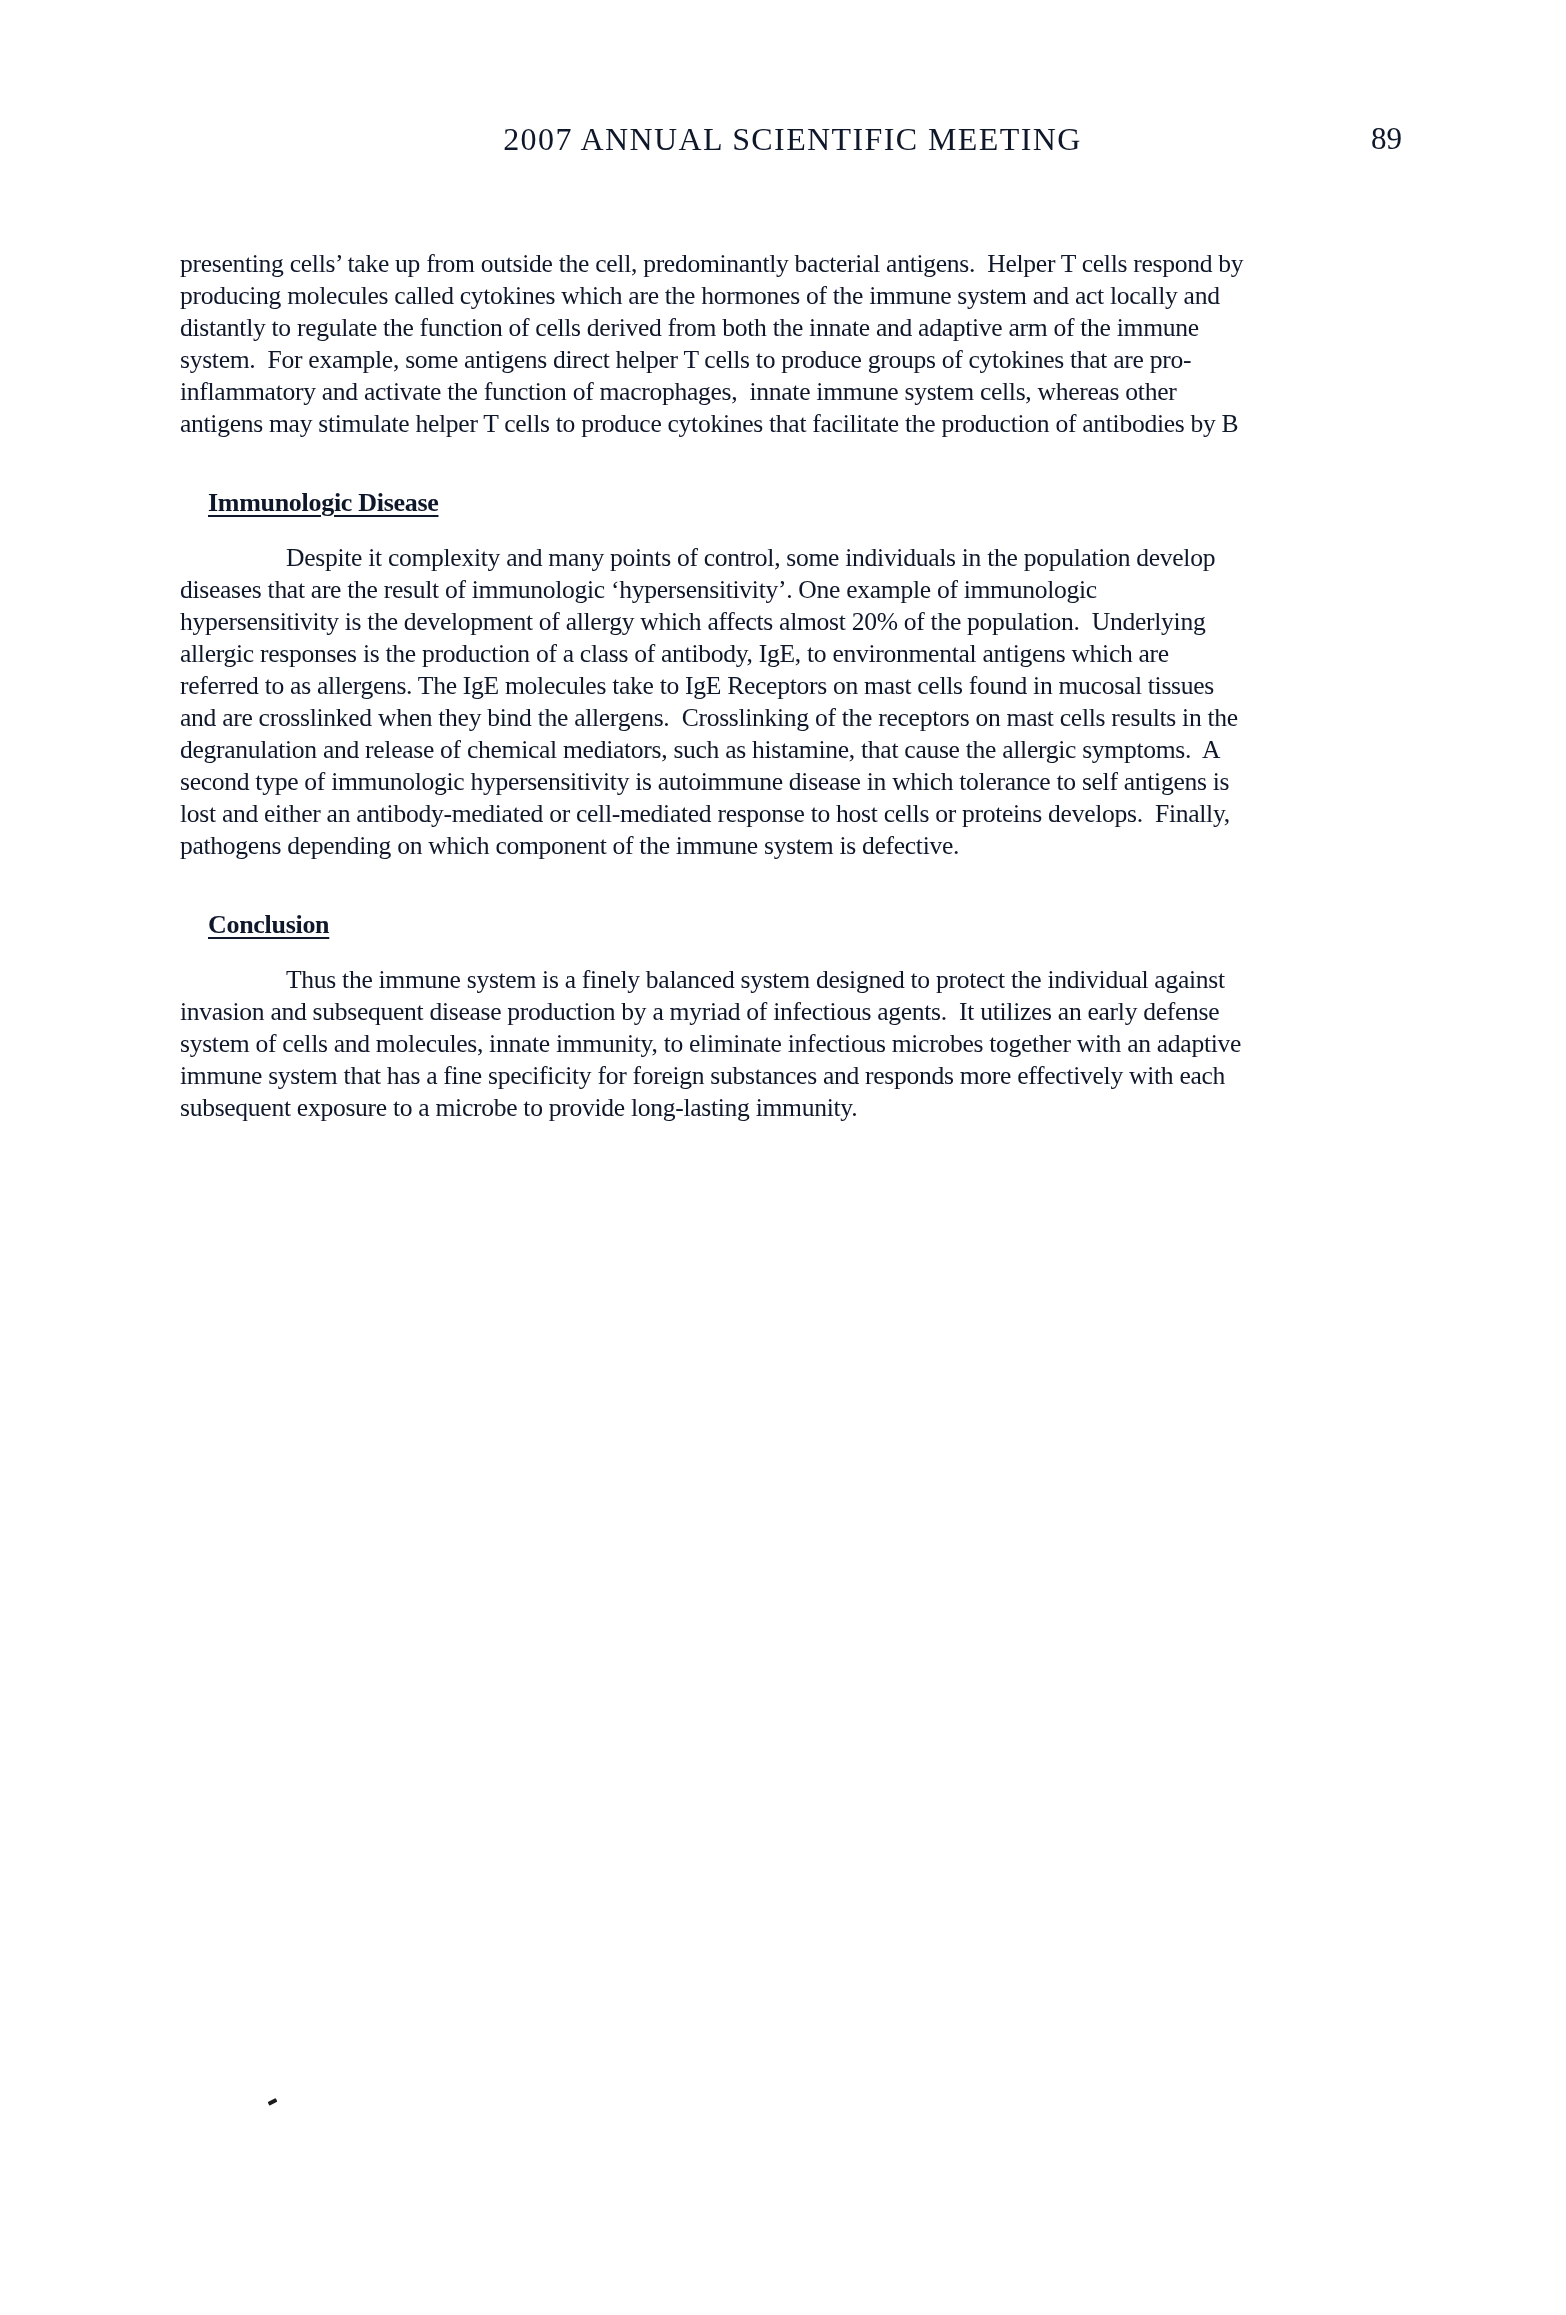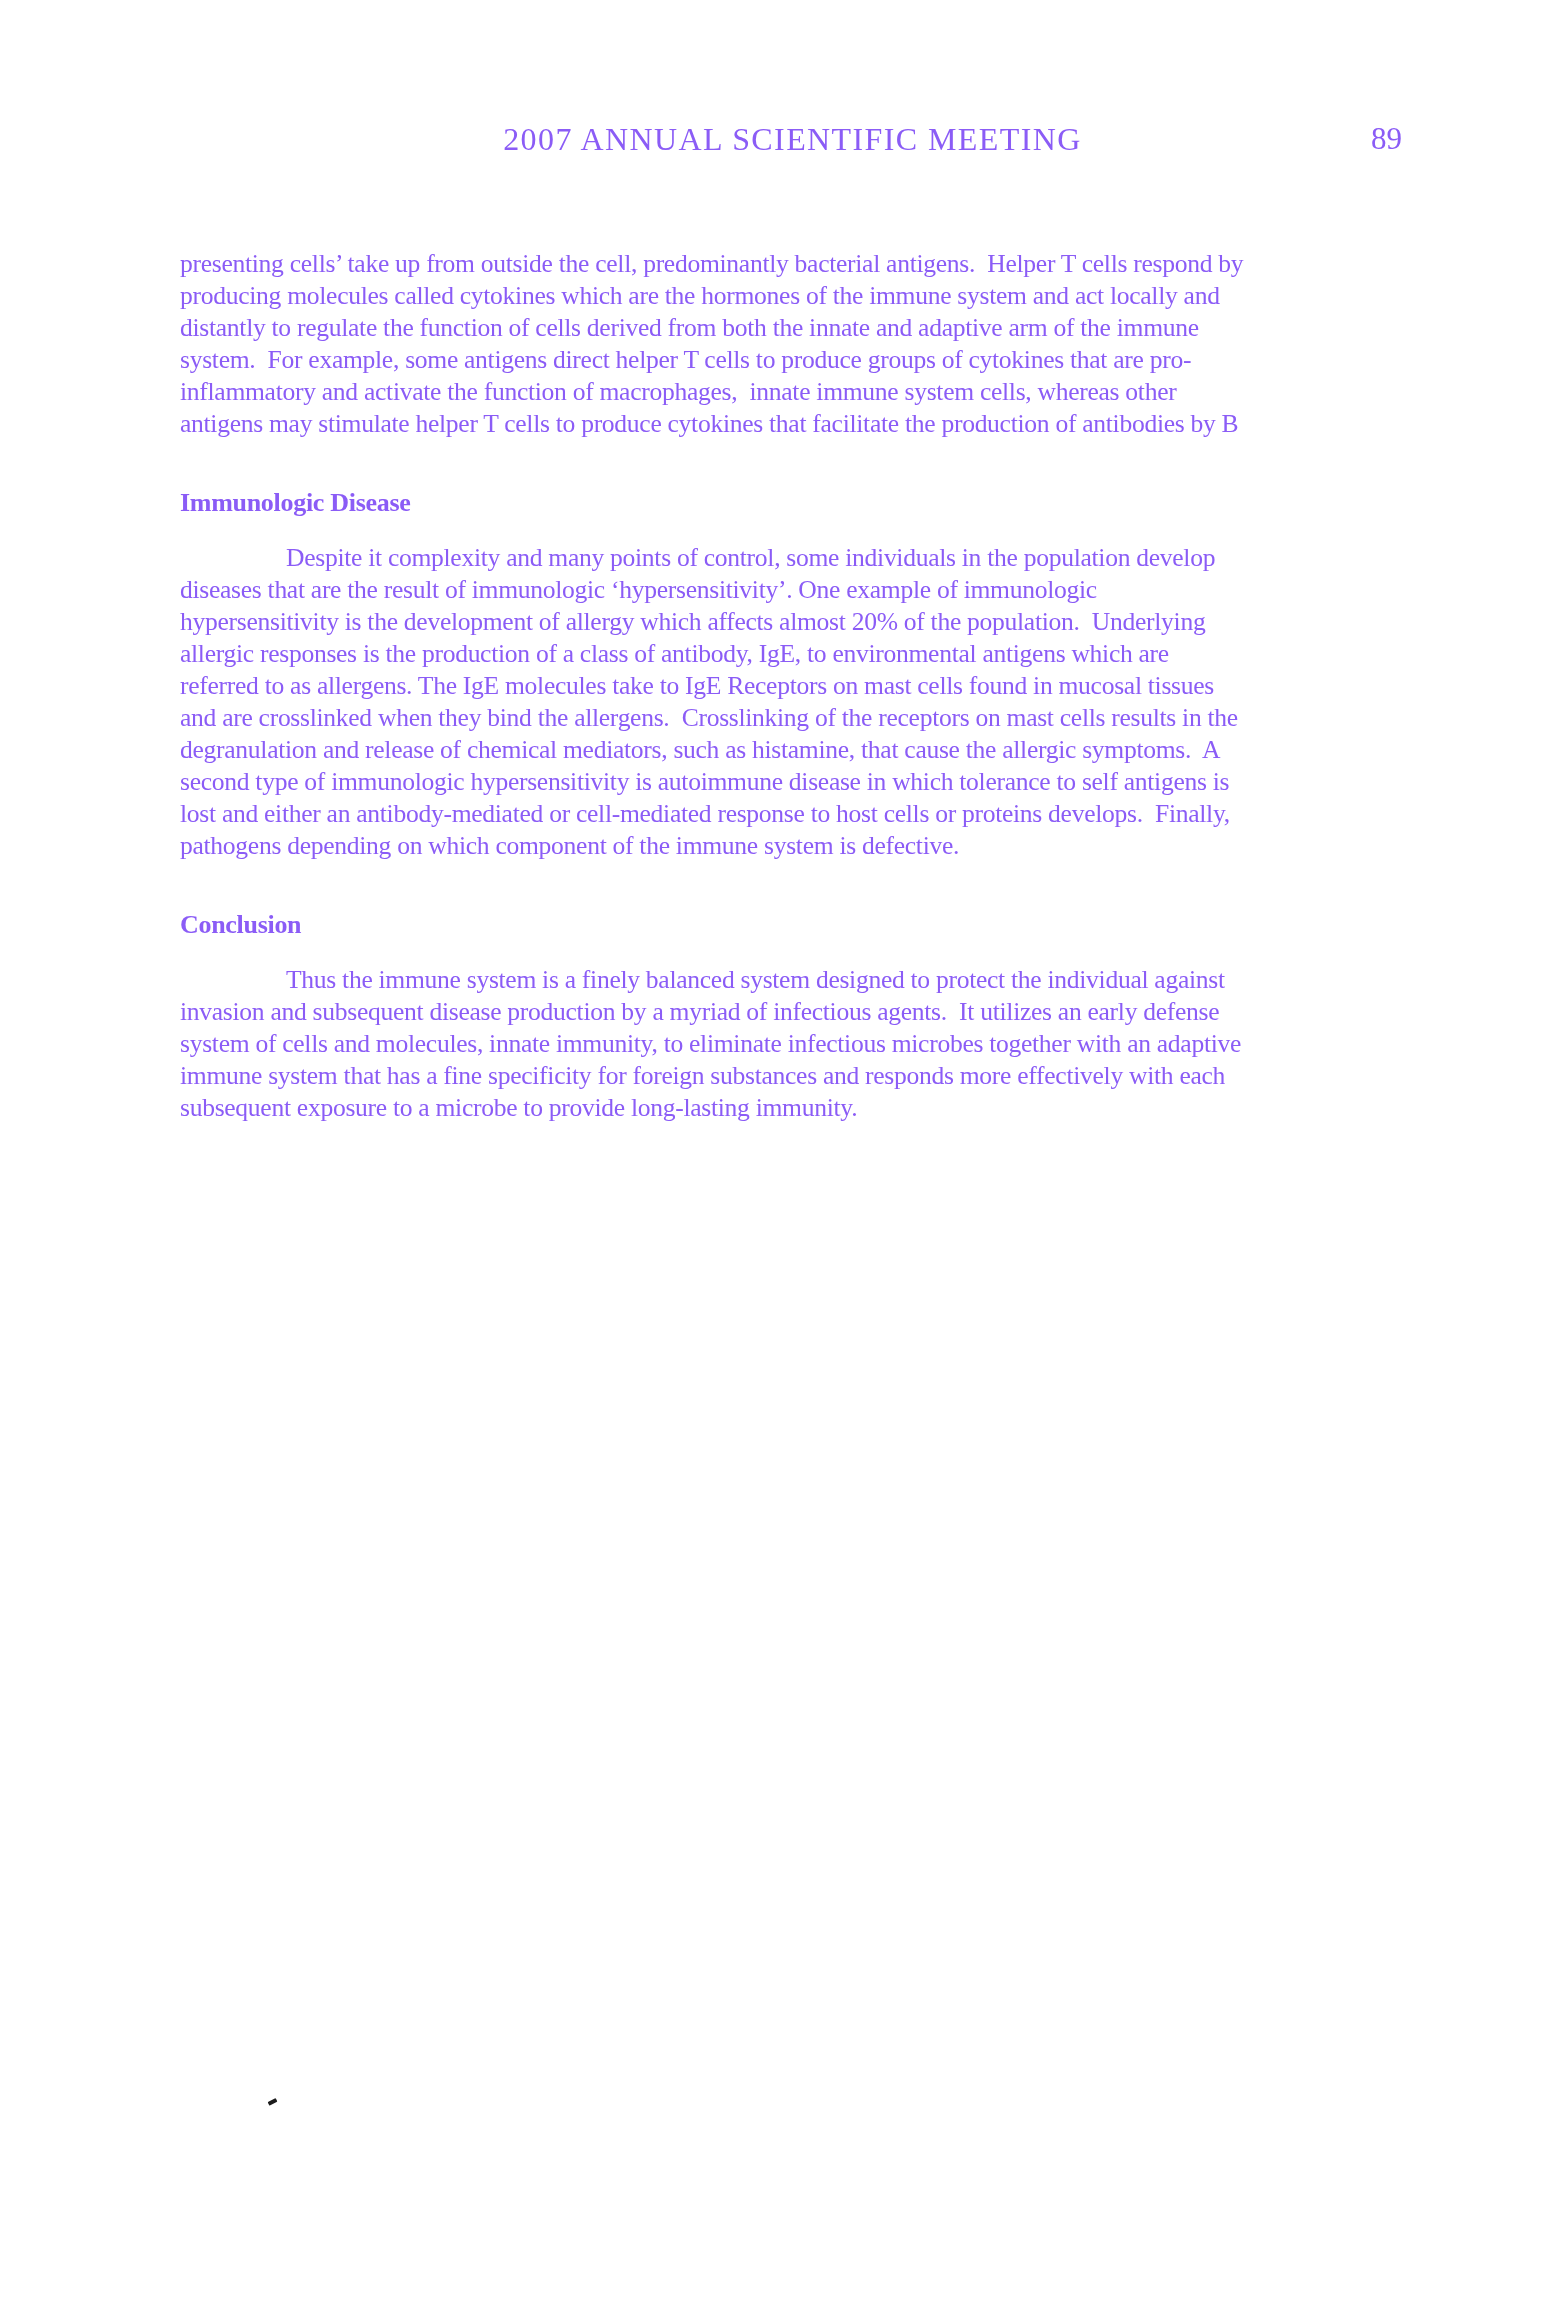--- a/index.html
+++ b/index.html
@@ -1,43 +1,45 @@
 <!DOCTYPE html>
 <html style="font-size:15px"><head>
 <meta charset="utf-8">
 <style>
   html, body { margin: 0; padding: 0; background: #ffffff; }
   .page {
     position: relative;
     width: 1566px;
     height: 2316px;
     background: #ffffff;
-    color: #8b5cf6;
+    color: #0f172a;
     font-family: "Liberation Serif", "DejaVu Serif", serif;
     overflow: hidden;
   }
   .header { position: absolute; top: 121px; left: 0; width: 1566px; height: 44px; }
   .running-head {
     position: absolute; top: 0; left: 0; width: 1566px;
     text-align: center; font-size: 32px; letter-spacing: 1.4px;
     transform: translateX(9.5px); white-space: pre;
   }
   .page-number { position: absolute; top: 0; left: 1371px; font-size: 31px; }
   .bodytext {
     position: absolute; top: 248px; left: 180px; width: 1287px;
     font-size: 25.6px; line-height: 32px; letter-spacing: -0.3px;
   }
   .para { margin: 0; }
   .line { white-space: pre; }
   .line.indent { text-indent: 106px; }
   .section { margin-top: 47px; }
   .section-heading { margin: 0 0 23px 0; font-size: 26px; line-height: 32px; font-weight: bold; }
   .section-heading .u {
+    text-decoration: underline;
     text-decoration-thickness: 2.4px;
     text-underline-offset: 3.8px;
+    margin-left: 28px;
   }
   .speck {
     position: absolute; left: 268px; top: 2100px;
     width: 8.5px; height: 3.8px; background: #1c1c1c;
     border-radius: 0.9px; transform: rotate(-28deg);
   }
 </style>
 </head>
 <body>
 

